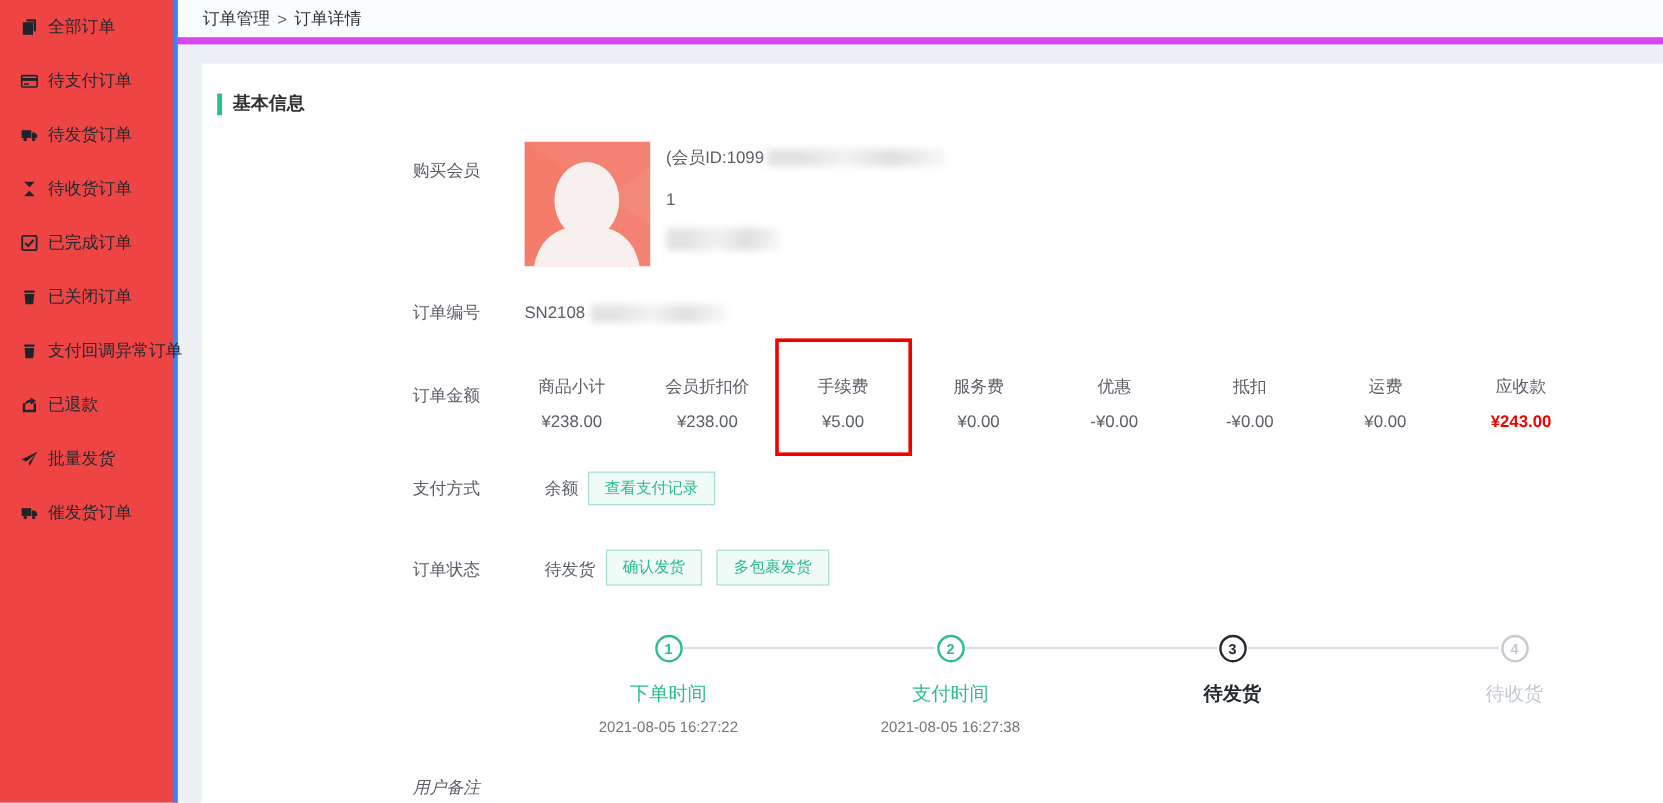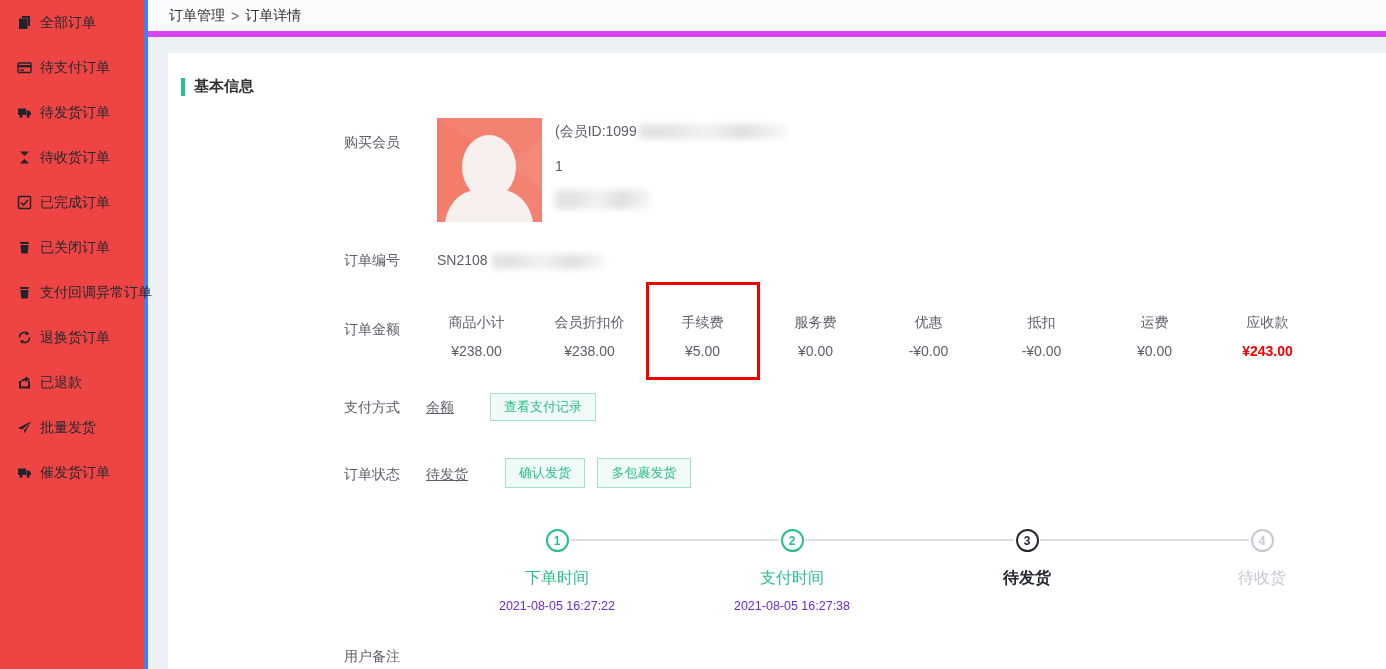--- a/index.html
+++ b/index.html
@@ -61,37 +61,37 @@
   .hl-box {
     position:absolute; left:478px; top:229px; width:114px; height:98px;
     border:3px solid #f20000; pointer-events:none;
   }
   
   .btn {
     display:inline-flex; align-items:center; justify-content:center;
     background:#f0faf6; border:1px solid #a6e1cd; border-radius:0;
     color:#2bbd8e; font-size:13px; cursor:pointer; white-space:nowrap;
   }
-  .pay-val, .status-val { position:absolute; left:258px; font-size:14px; color:#5a5e66;text-decoration:underline; }
+  .pay-val, .status-val { position:absolute; left:286px; font-size:14px; color:#5a5e66; }
   
   .timeline { position:absolute; left:0; top:476px; width:100%; height:90px; }
   .tstep { position:absolute; width:220px; text-align:center; }
   .tstep .circle {
     width:23px; height:23px; border-radius:50%; margin:0 auto;
     border:2px solid #2bbd8e; color:#2bbd8e; background:#fff;
     font-size:12px; font-weight:bold; display:flex; align-items:center; justify-content:center;
   }
   .tstep .title { margin-top:16px; font-size:16px; color:#2bbd8e; }
-  .tstep .time { margin-top:10px; font-size:12.5px; color:#6d28d9;text-align:center; }
+  .tstep .time { margin-top:10px; font-size:12.5px; color:#737373;text-align:center; }
   .tstep.current .circle { border-color:#24292f; color:#24292f; }
   .tstep.current .title { color:#24292f; font-weight:bold; }
   .tstep.pending .circle { border-color:#c4cad2; color:#c4cad2; }
   .tstep.pending .title { color:#c4cad2; }
   .tline { position:absolute; top:10px; height:2px; background:#dcdfe6; }
-  .remark-label { position:absolute; left:176px; top:595px; font-size:14px; color:#5a5e66; }
+  .remark-label { position:absolute; left:176px; top:595px; font-size:14px; color:#5a5e66;font-style:italic; }
 </style>
 </head>
 <body>
 
 <div class="sidebar">
   <div class="side-item">
     <span class="ic">
         <svg viewBox="0 0 15 15">
           <path d="M5 1h8v10h-2V3H5z" fill="#1f242b"></path>
           <rect x="2" y="3.5" width="8.5" height="10.5" fill="#1f242b"></rect>
@@ -148,31 +148,20 @@
     <span>已关闭订单</span>
   </div>
   <div class="side-item">
     <span class="ic">
         <svg viewBox="0 0 15 15">
           <rect x="3" y="2" width="9" height="2" rx="1" fill="#1f242b"></rect>
           <path d="M3.5 5h8l-.8 8.5h-6.4z" fill="#1f242b"></path>
         </svg>
       </span>
     <span>支付回调异常订单</span>
-  </div>
-  <div class="side-item">
-    <span class="ic">
-        <svg viewBox="0 0 15 15">
-          <path d="M12.5 7.5a5 5 0 0 1-9 3" fill="none" stroke="#1f242b" stroke-width="1.6"></path>
-          <path d="M2.5 7.5a5 5 0 0 1 9-3" fill="none" stroke="#1f242b" stroke-width="1.6"></path>
-          <path d="M11 1.5v3.2H7.8z" fill="#1f242b"></path>
-          <path d="M4 13.5v-3.2h3.2z" fill="#1f242b"></path>
-        </svg>
-      </span>
-    <span>退换货订单</span>
   </div>
   <div class="side-item">
     <span class="ic">
         <svg viewBox="0 0 15 15">
           <path d="M2 6v7.5h11V6h-2v5.5H4V6z" fill="#1f242b"></path>
           <path d="M8.6 1.2L13 4.2 8.6 7.2V5.4C6 5.4 4.6 6.4 3.6 8c.2-2.8 2-4.8 5-5z" fill="#1f242b"></path>
         </svg>
       </span>
     <span>已退款</span>
   </div>

